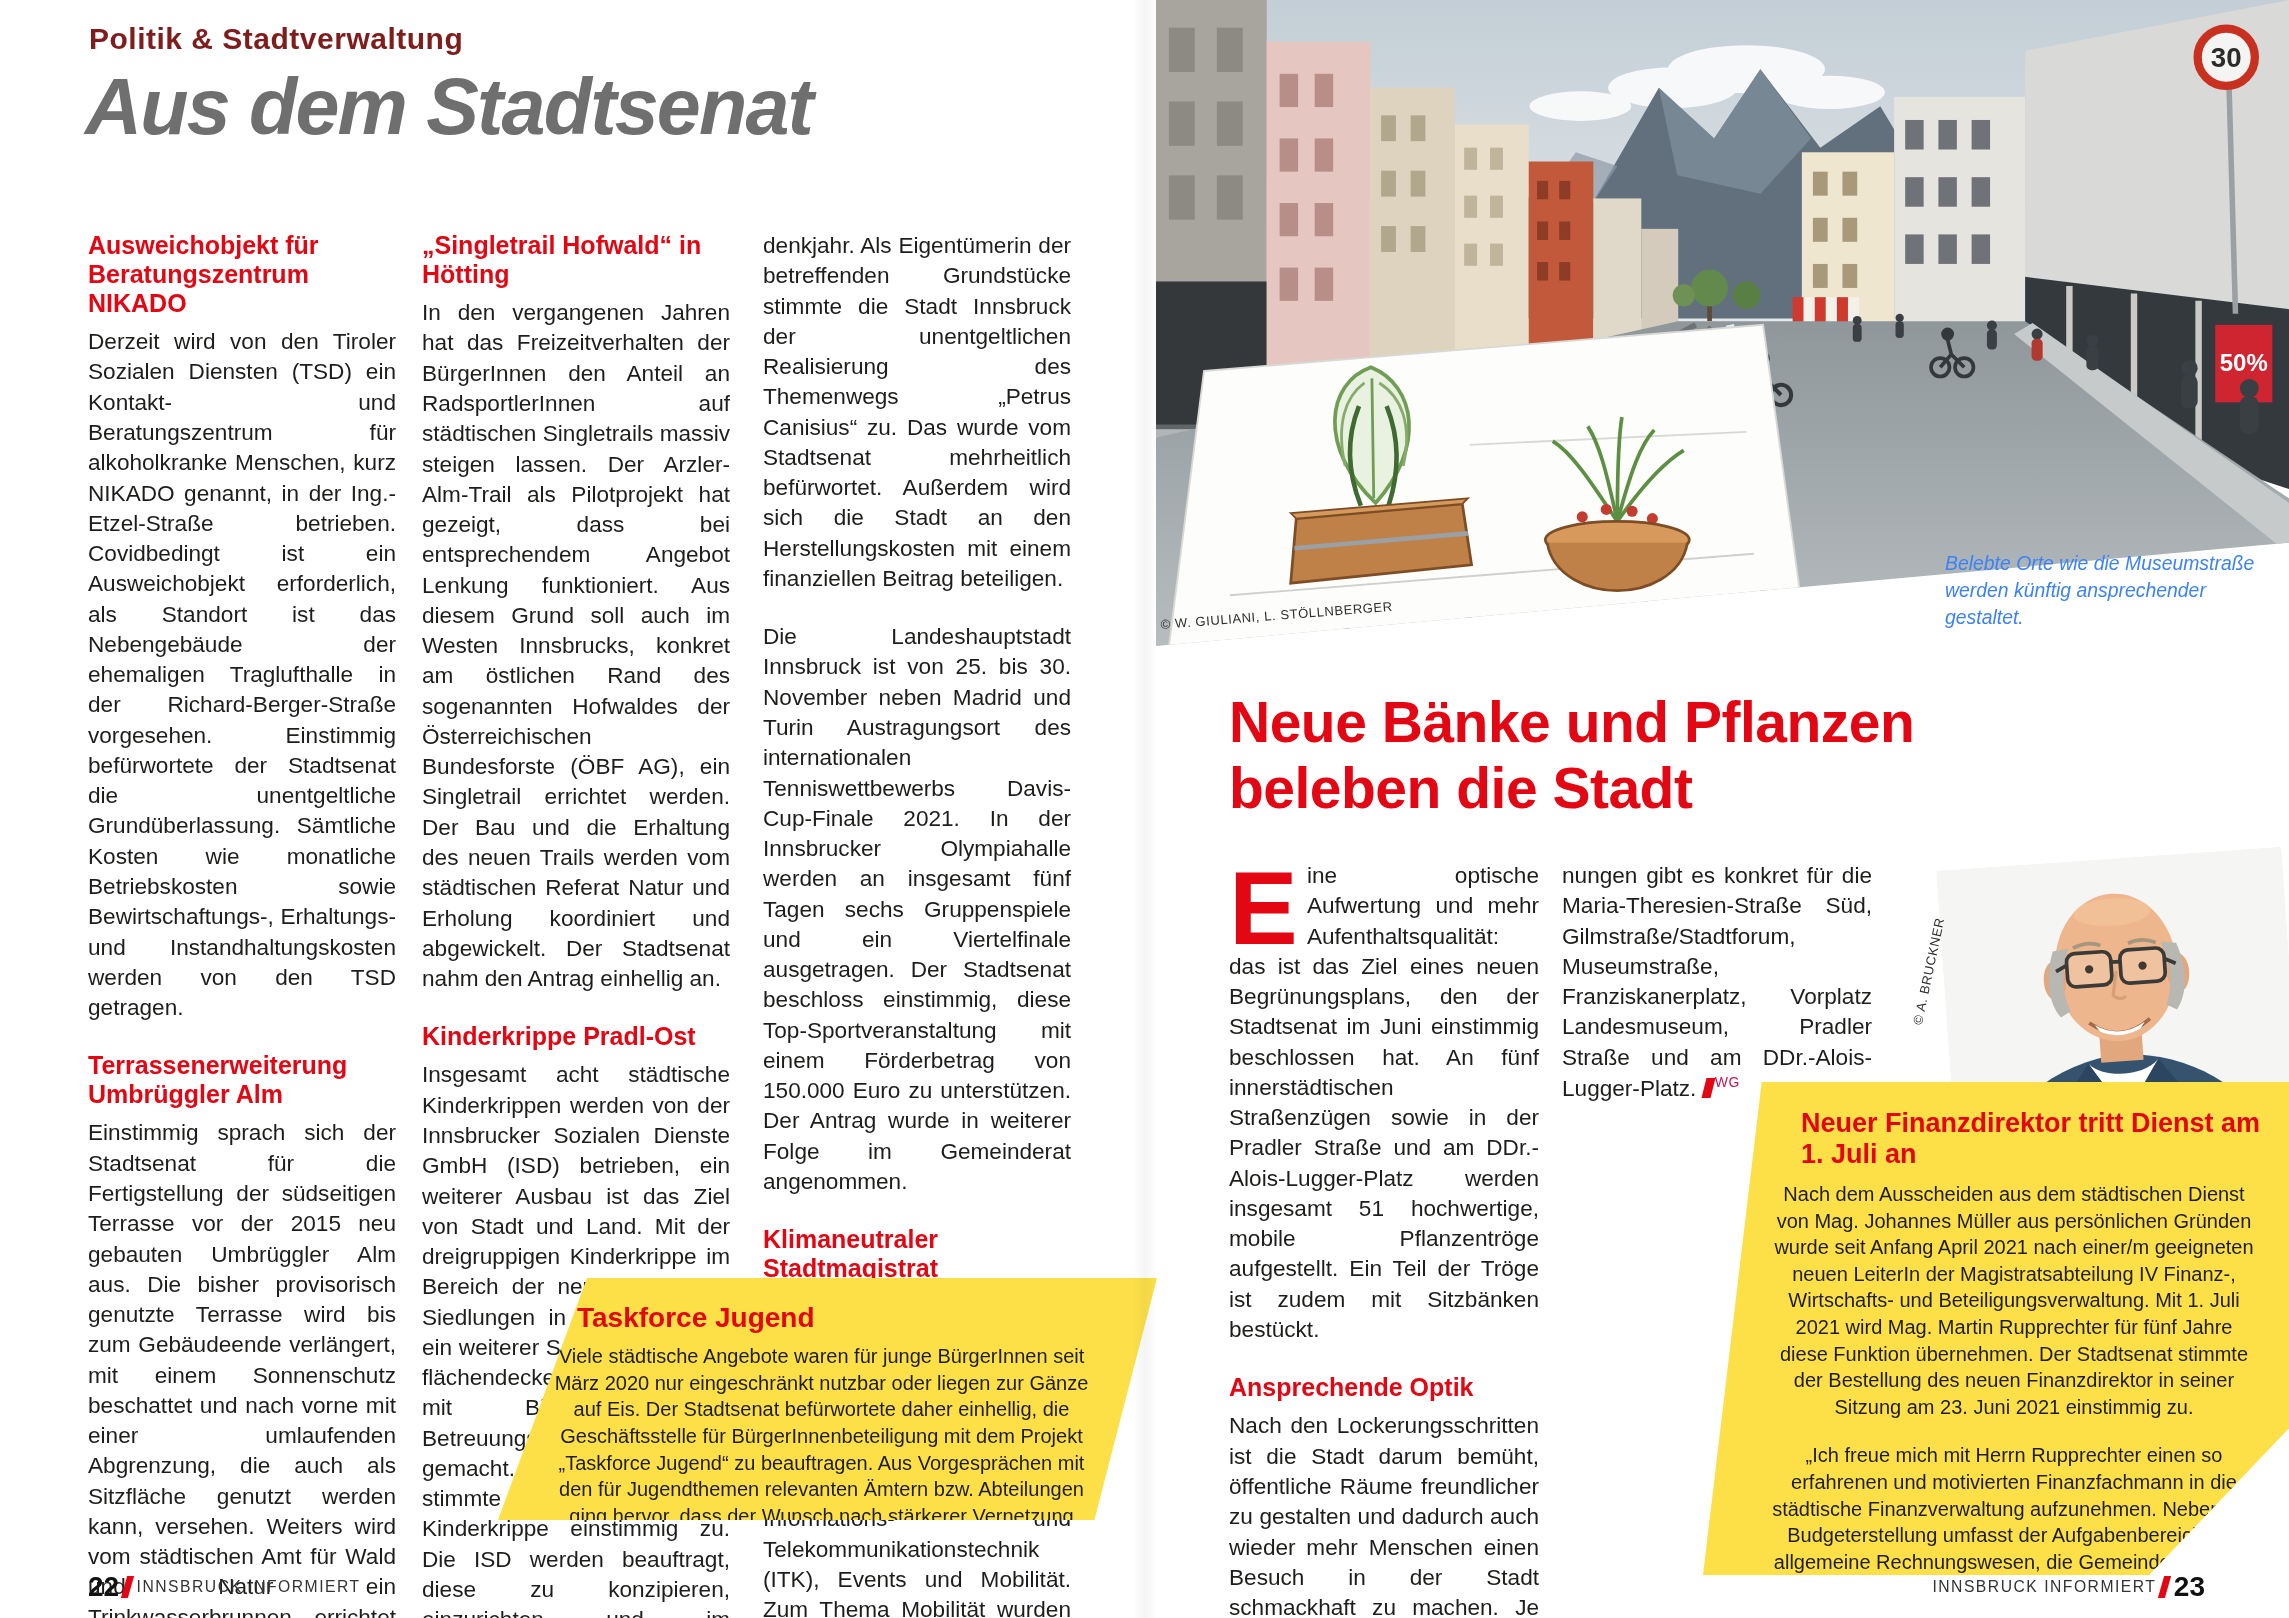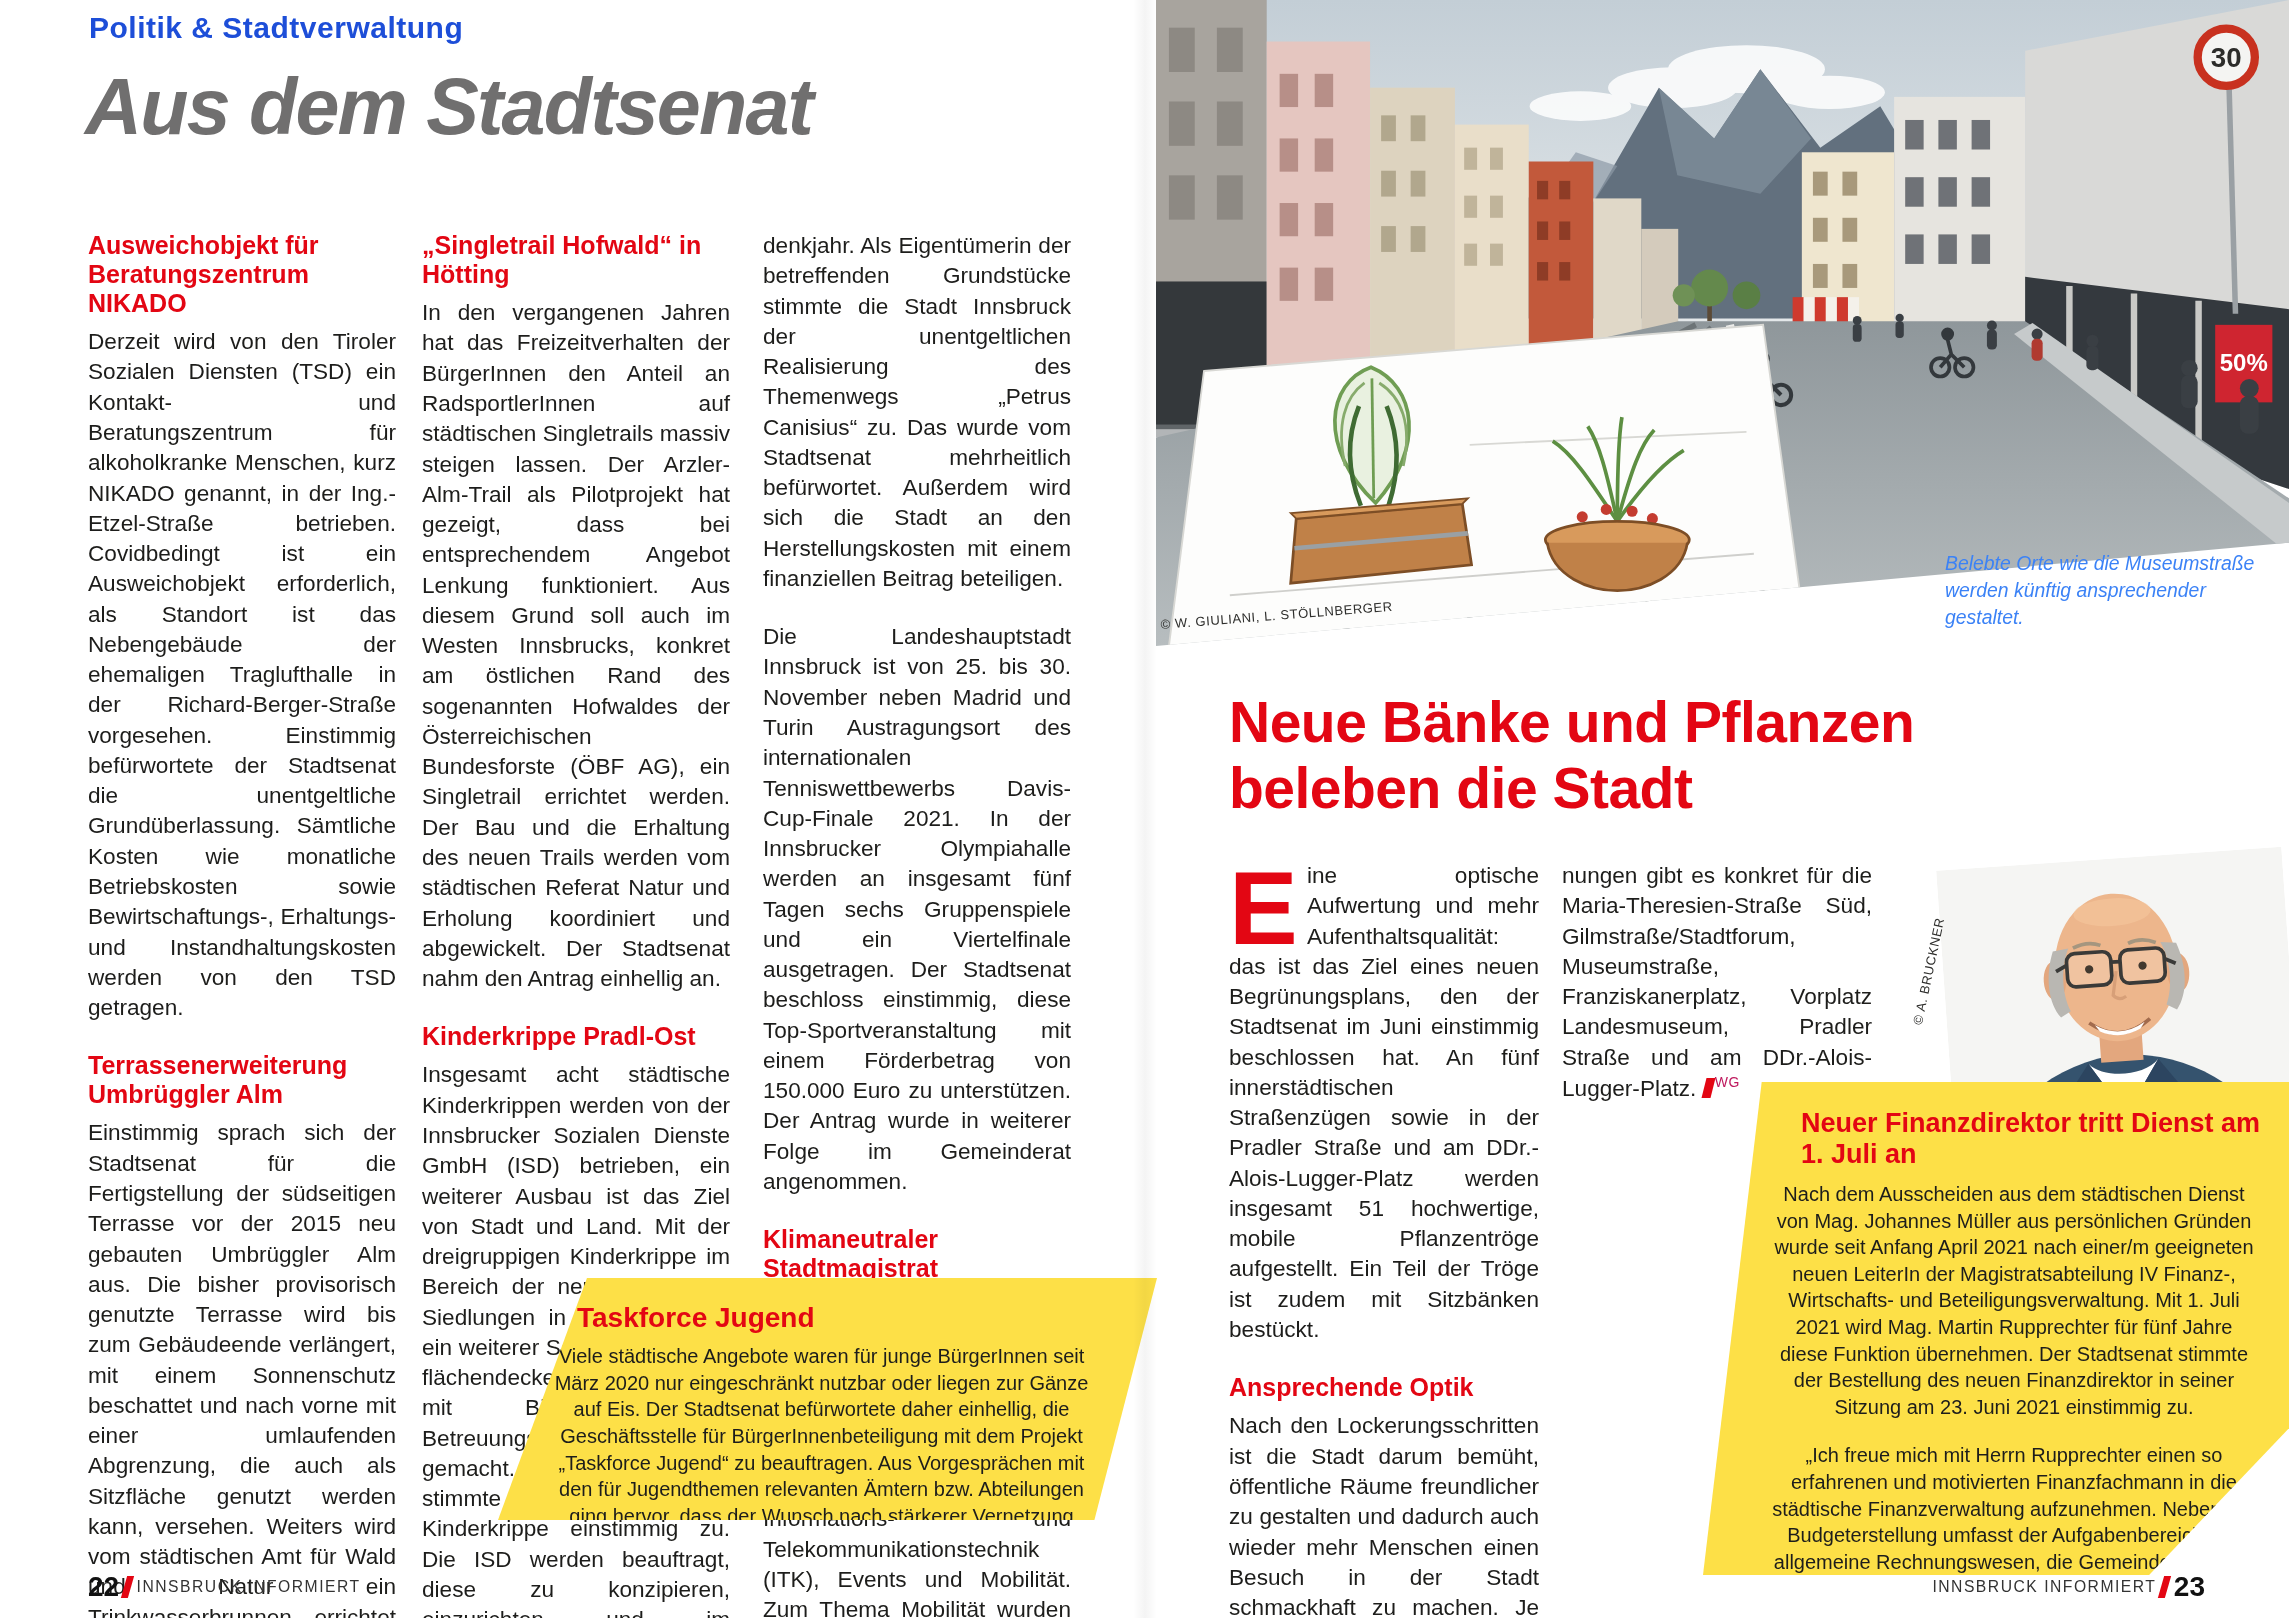--- a/index.html
+++ b/index.html
@@ -1,21 +1,21 @@
 <!DOCTYPE html>
 <html style="font-size:14.8px"><head>
 <meta charset="utf-8">
 <style>
   html,body{margin:0;padding:0;background:#ffffff;}
   .spread{position:relative;width:2290px;height:1619px;background:#ffffff;overflow:hidden;
           font-family:"Liberation Sans",sans-serif;color:#1d1d1b;}
   .abs{position:absolute;}
 
   
-  .section-label{left:89px;top:11px;font-size:30px;font-weight:bold;letter-spacing:0.5px;color:#1d4ed8;}
+  .section-label{left:89px;top:22px;font-size:30px;font-weight:bold;letter-spacing:0.5px;color:#7f1d1d;}
   .main-headline{left:85px;top:61px;font-size:79px;font-weight:bold;font-style:italic;
                  color:#706f6f;letter-spacing:-1.8px;white-space:nowrap;}
   .col{position:absolute;top:231px;width:308px;}
   .col1{left:88px;} .col2{left:422px;} .col3{left:763px;}
   .art-heading{color:#e30613;font-weight:bold;font-size:25px;line-height:1.16;margin:0 0 9.2px 0;}
   .art-block{margin-bottom:28px;}
   .body-text{font-size:22.6px;line-height:1.34;text-align:justify;margin:0;color:#1d1d1b;}
   .sig{display:inline-block;width:9.2px;height:20px;background:#e30613;
        transform:skewX(-14deg);margin:0 1.8px 0 7.4px;vertical-align:-2.8px;}
   .sig-init{font-size:14px;color:#be185d;vertical-align:super;letter-spacing:0.5px;}

